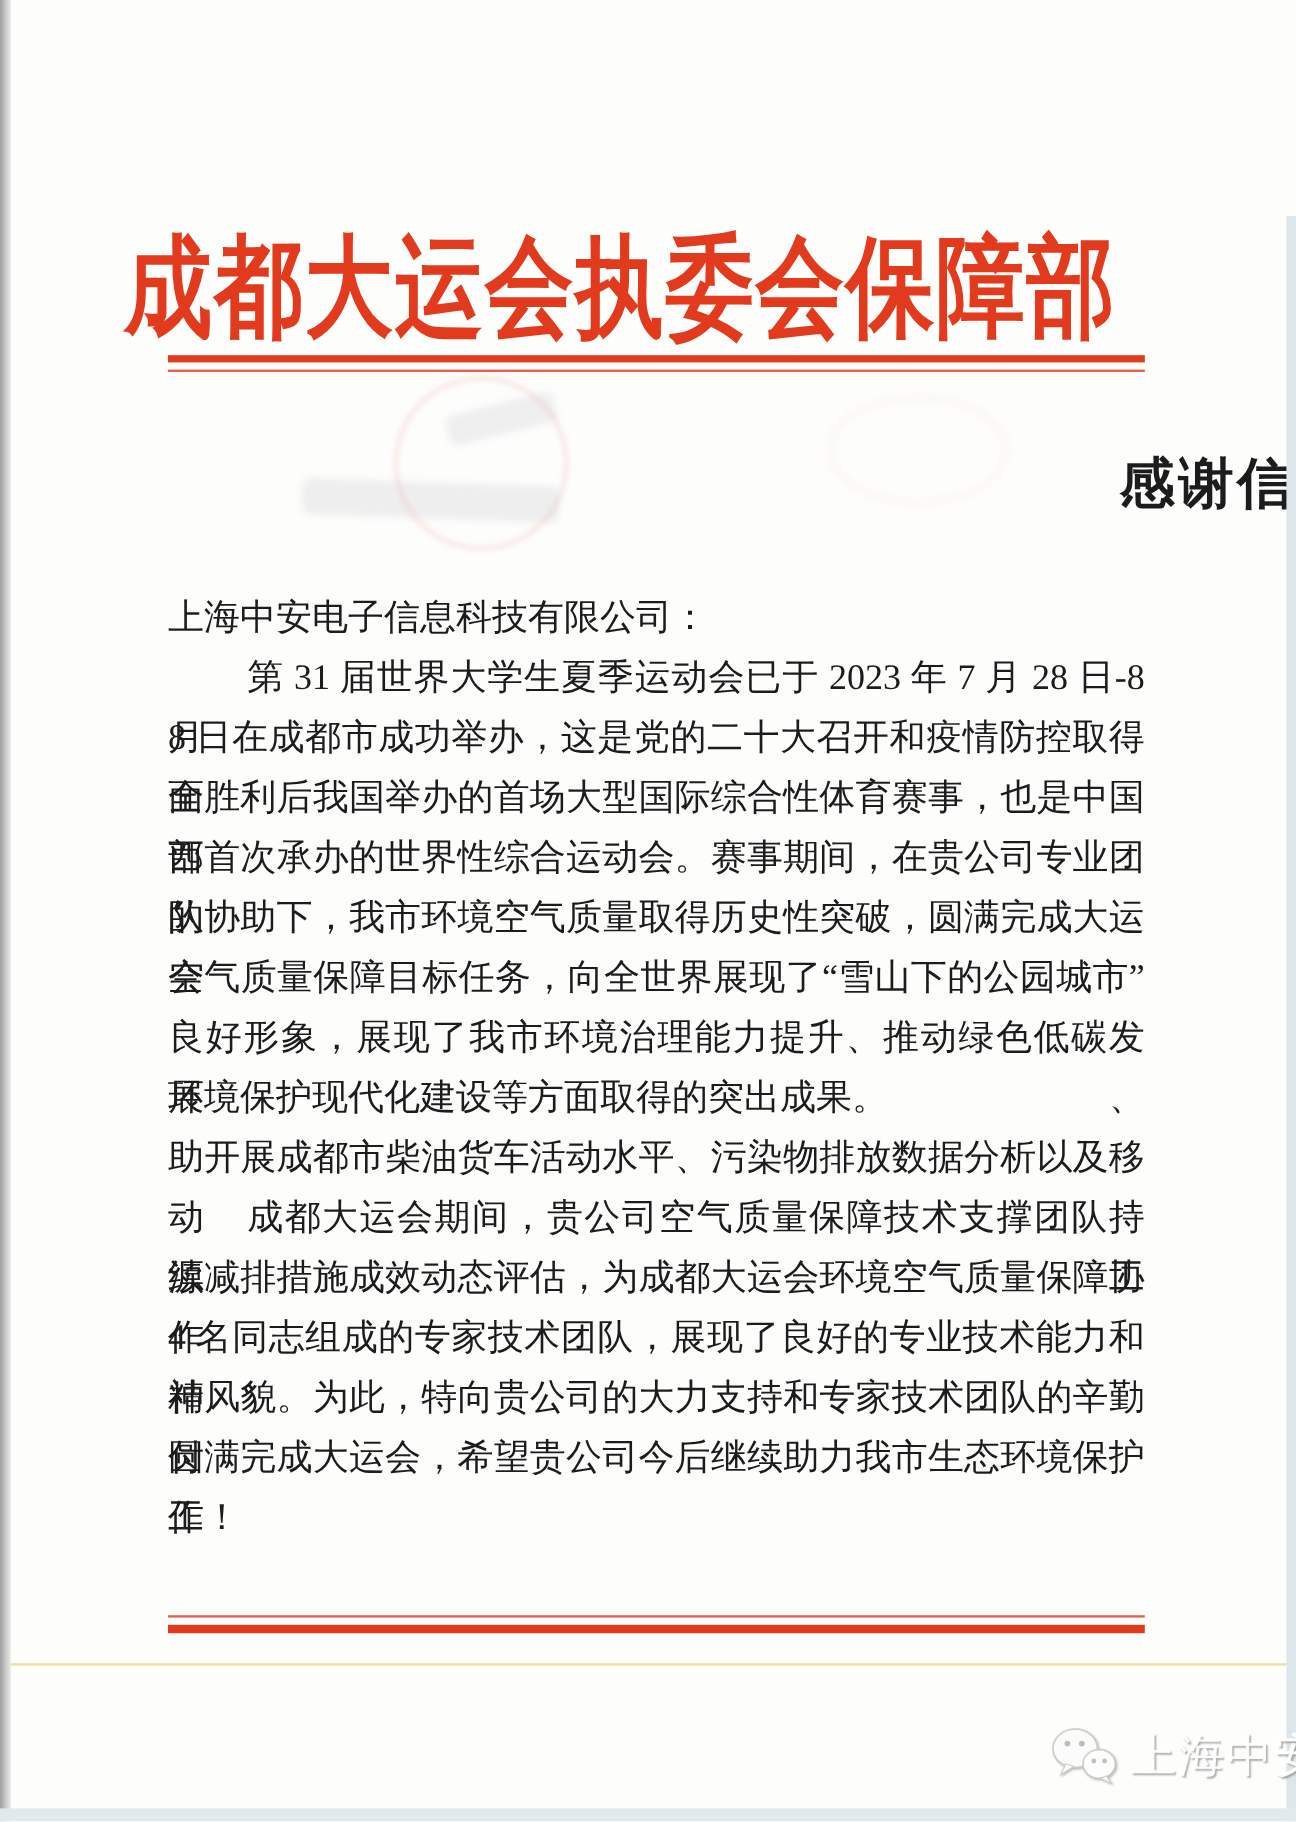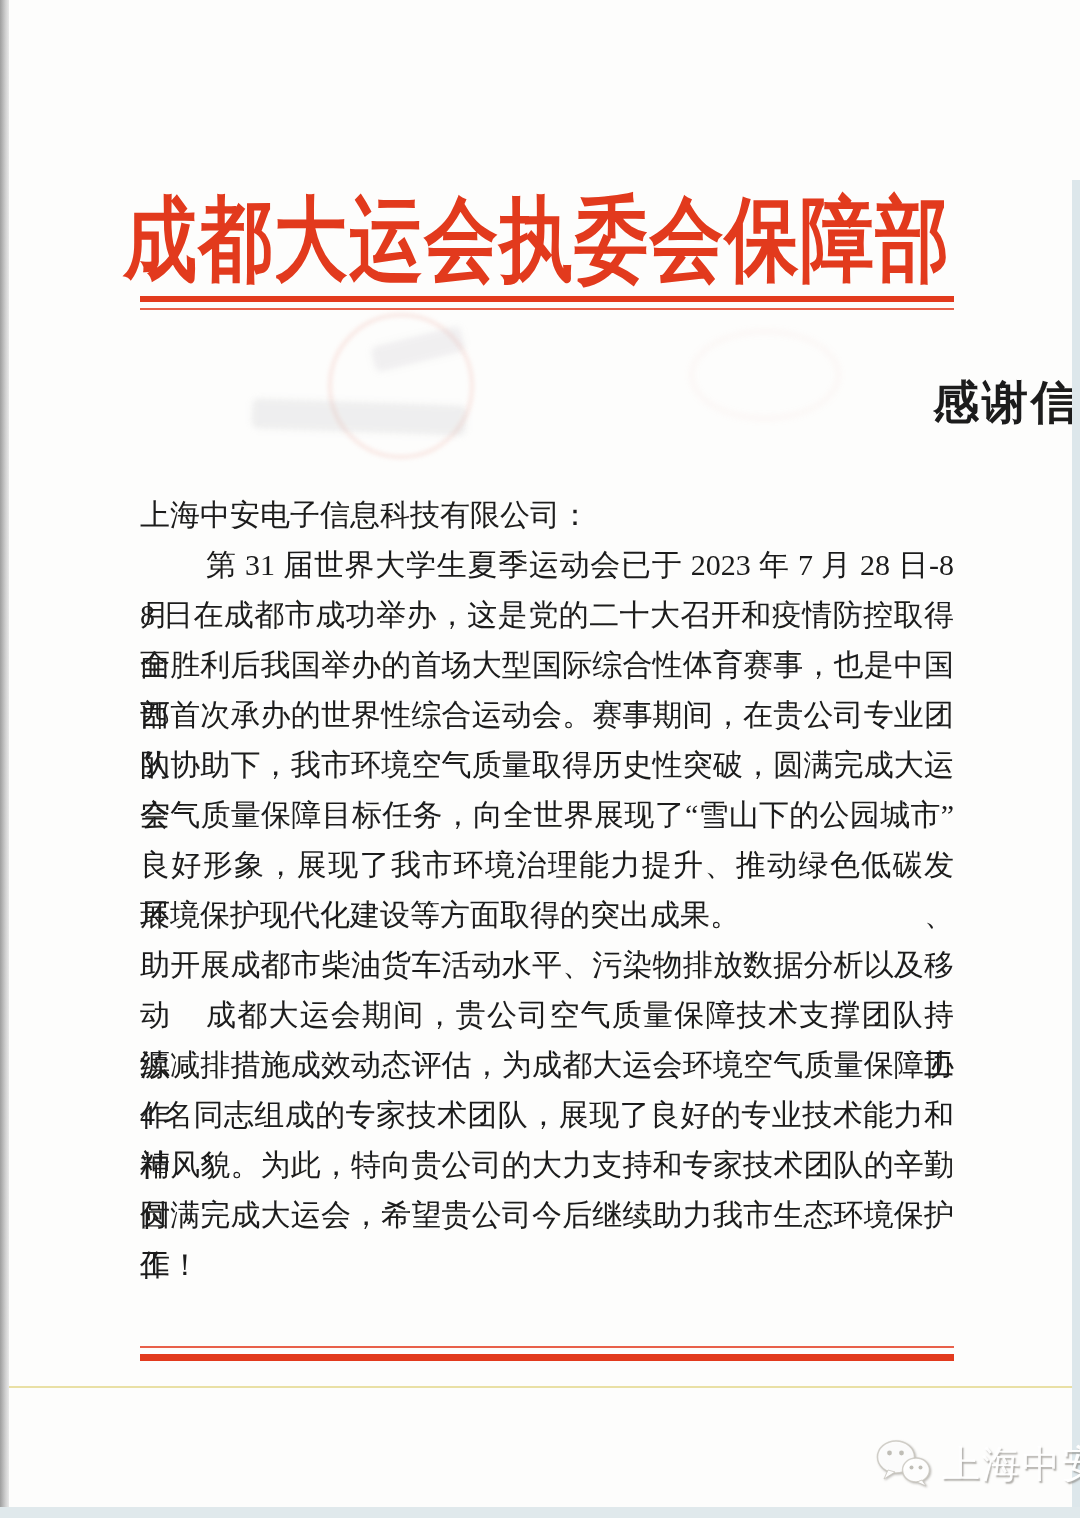--- a/index.html
+++ b/index.html
@@ -18,21 +18,21 @@
 
   
   .edge-left{position:absolute;left:0;top:0;width:9px;height:1518px;
     background:linear-gradient(to right,#9e9e9e,#cfcfcf 60%,#e9e9e9);}
   .edge-right{position:absolute;right:0;top:180px;width:8px;height:1338px;background:#dde7eb;}
   .edge-bottom{position:absolute;left:0;top:1507px;width:1080px;height:11px;background:#e0e9ec;}
   .fold-line{position:absolute;left:9px;top:1386px;width:1063px;height:2px;
     background:rgba(216,201,92,0.55);}
 
   
-  .letterhead{position:absolute;top:188px;left:0;width:976px;text-align:left;margin-left:20px;}
+  .letterhead{position:absolute;top:188px;left:0;width:976px;text-align:left;}
   .letterhead .inner{
     display:inline-block;
     font-size:92px;line-height:104px;font-weight:bold;
     color:var(--accent-red);
     transform:scaleX(0.80);transform-origin:center;
     letter-spacing:2px;white-space:nowrap;
   }
   .rule{position:absolute;left:140px;width:814px;}
   .rule-top-thick{top:296px;height:6px;background:var(--accent-red);}
   .rule-top-thin{top:308px;height:2px;background:var(--rule-red-light);}

